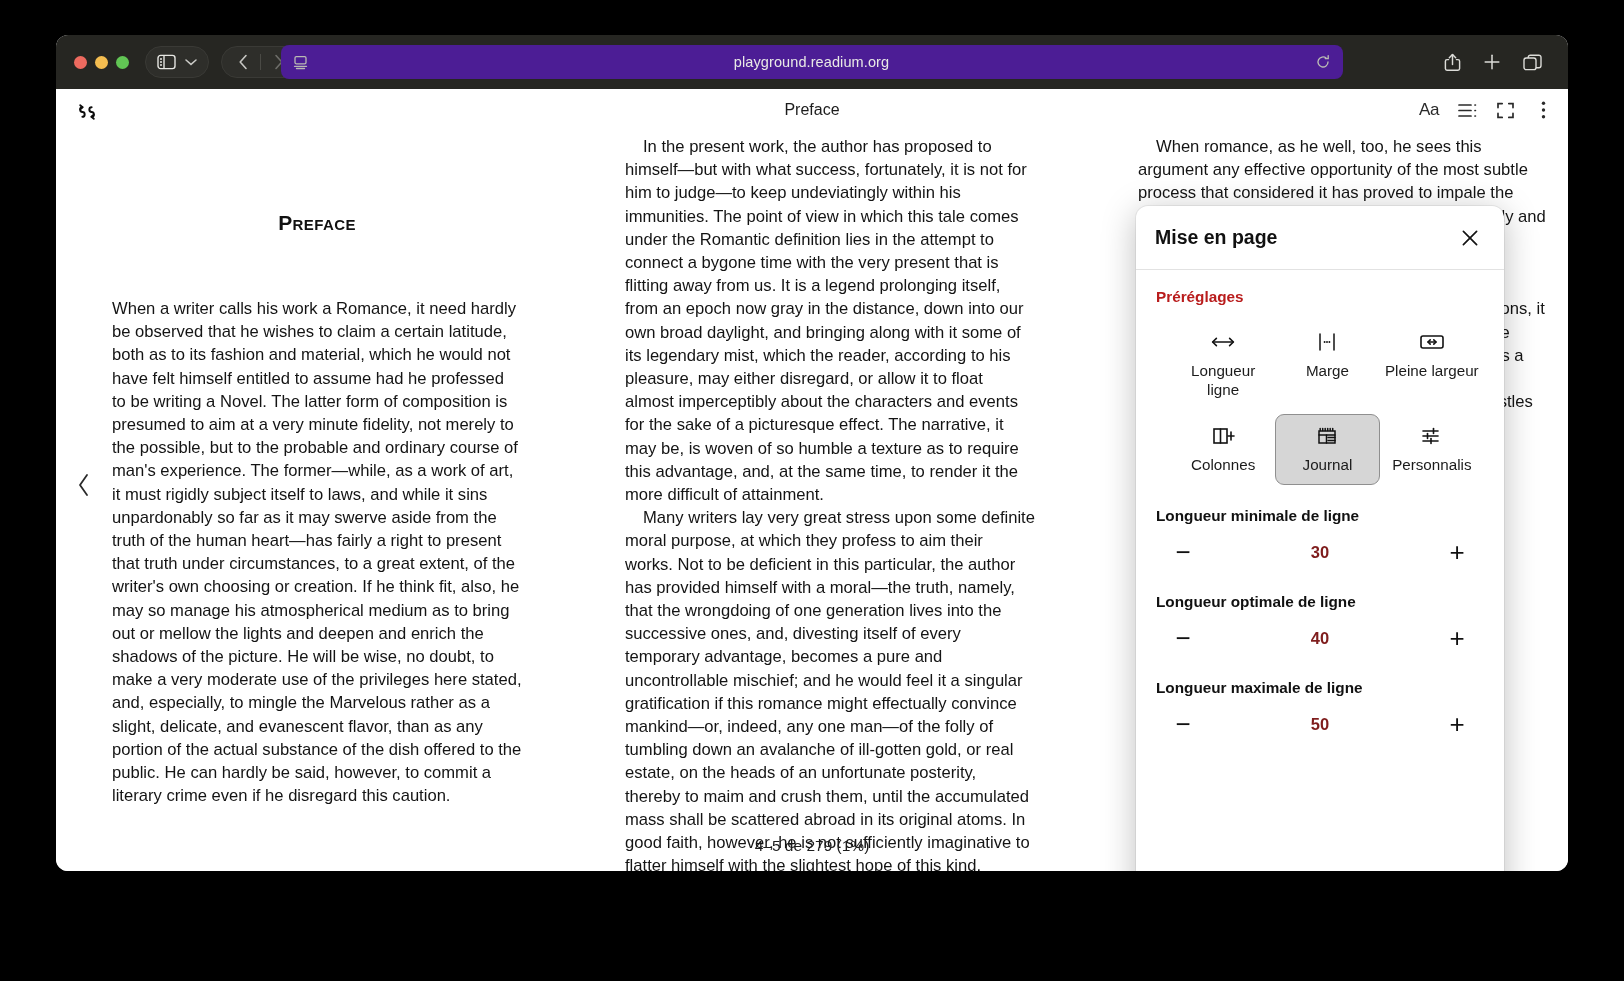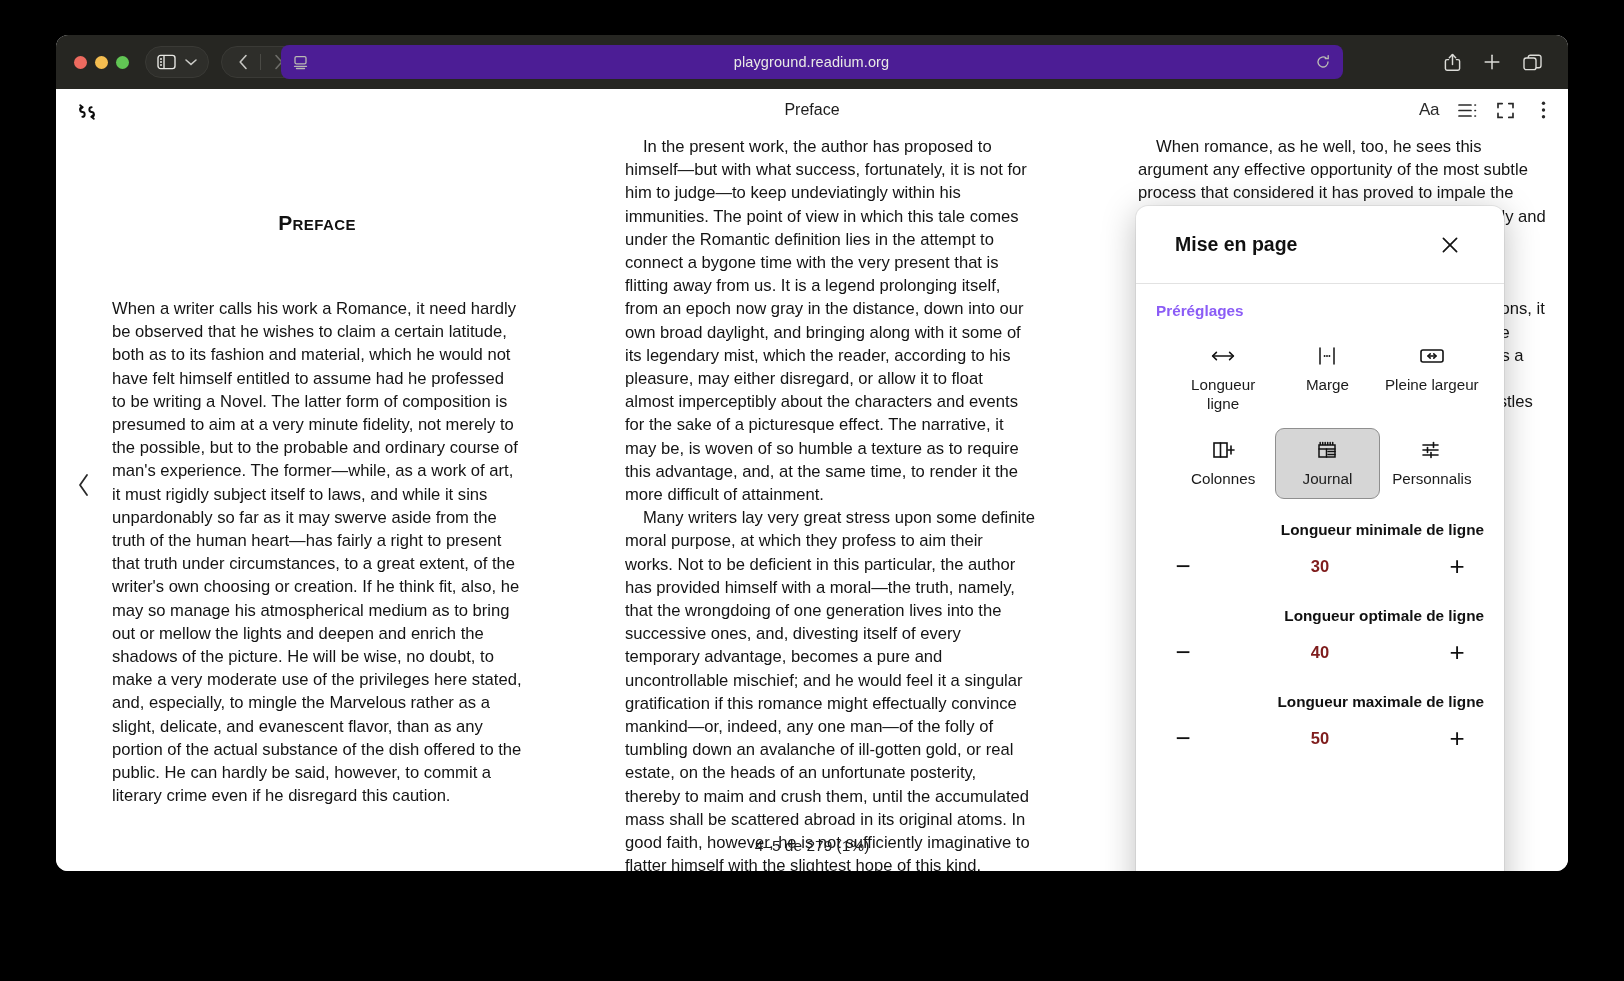--- a/index.html
+++ b/index.html
@@ -170,36 +170,36 @@
     left: 1080px; top: 117px;
     width: 368px;
     height: 706px;
     background: #fff;
     border-radius: 12px;
     box-shadow: 0 6px 34px rgba(0,0,0,0.26), 0 0 0 1px rgba(0,0,0,0.06);
     overflow: hidden;
     display: flex; flex-direction: column;
   }
   .panel-head {
-    height: 78px;
+    height: 64px;
     display: flex; align-items: center;
-    padding: 0 39px;
+    padding: 0 19px;
     border-bottom: 1px solid #e2e2e2;
     flex: 0 0 auto;
   }
   .panel-title { font-size: 19.5px; font-weight: 700; color: #111; flex: 1; }
   .panel-close {
     width: 30px; height: 30px;
     display: flex; align-items: center; justify-content: center;
     color: #1c1c1c;
   }
   .panel-body { padding: 18px 20px 0 20px; overflow: hidden; }
 
   .section-label {
-    font-size: 15.3px; font-weight: 700; color: #8b5cf6;
+    font-size: 15.3px; font-weight: 700; color: #b91c1c;
     margin-bottom: 14px;
   }
   .preset-grid {
     display: grid;
     grid-template-columns: repeat(3, 1fr);
     row-gap: 4px;
     margin-left: 15px;
   }
   .preset {
     display: flex; flex-direction: column; align-items: center;
@@ -210,21 +210,21 @@
   }
   .preset.active { background: #d6d6d6; border-color: #8f8f8f; }
   .preset .picon { height: 22px; display: flex; align-items: center; justify-content: center; color: #121212; }
   .preset .plabel {
     font-size: 15.2px; color: #1b1b1b; text-align: center; line-height: 19px;
     max-width: 104px; overflow: hidden; white-space: nowrap;
   }
   .preset.wrap .plabel { white-space: normal; }
 
   .field { margin-top: 22px; }
-  .field-label { font-size: 15.3px; font-weight: 700; color: #111; text-align: right; }
+  .field-label { font-size: 15.3px; font-weight: 700; color: #111; }
   .stepper {
     margin-top: 4px;
     display: flex; align-items: center; justify-content: space-between;
     padding: 10px 14px 6px;
   }
   .step-btn {
     width: 26px; height: 26px;
     display: flex; align-items: center; justify-content: center;
     color: #111; font-size: 26px; line-height: 1;
   }

